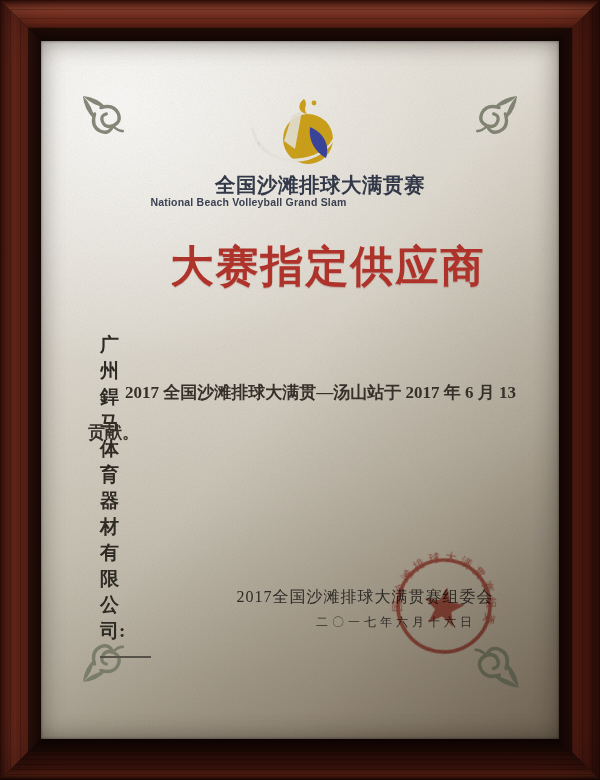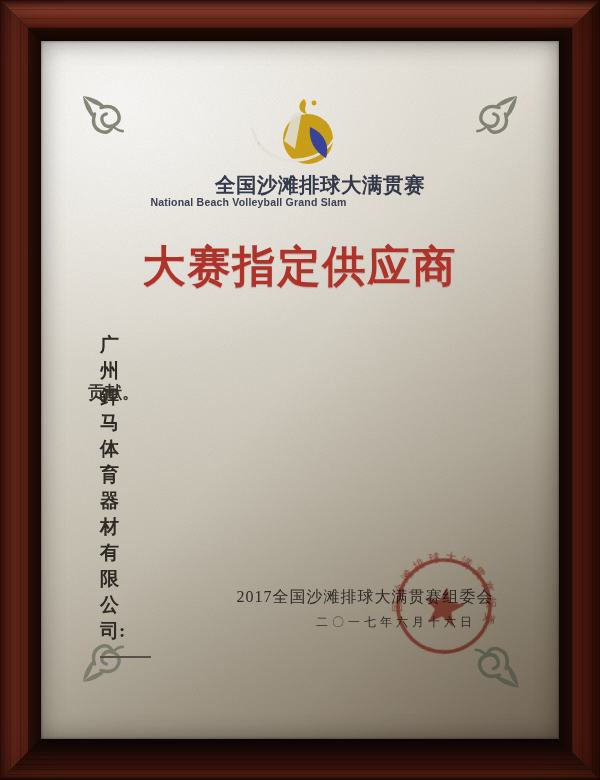--- a/index.html
+++ b/index.html
@@ -58,21 +58,21 @@
   
   .logo{left:199px;top:56px;width:120px;height:70px;}
   .title{left:0;top:130px;width:558px;text-align:center;
     font-family:"Liberation Sans",sans-serif;font-weight:700;font-size:20.5px;
     letter-spacing:.5px;color:#343a4a;}
   .subtitle{left:0;top:155px;width:415px;text-align:center;
     font-family:"Liberation Sans",sans-serif;font-weight:700;font-size:10.5px;
     letter-spacing:.2px;color:#3c4253;}
   .banner{left:0;top:197px;width:518px;text-align:center;
     font-family:"Liberation Sans",sans-serif;font-weight:900;font-size:43px;
-    letter-spacing:2px;color:#b2342b;text-shadow:0 1px 1px rgba(120,20,15,.25);}
+    letter-spacing:2px;color:#b2342b;text-shadow:0 1px 1px rgba(120,20,15,.25);padding-left:28px;}
   
   .recipient{left:59px;top:291px;font-size:19px;font-weight:700;color:#2e2a24;}
   .recipient span{border-bottom:2px solid #57534b;padding:0 26px 12px 0;}
   .bodytext{left:47px;top:332px;width:440px;color:#36312a;
     font-size:17px;font-weight:700;line-height:40px;white-space:nowrap;}
   .bodytext .ln{position:static;display:block;}
   .bodytext .ln.first{padding-left:37px;}
   
   .sig{left:65px;top:546px;width:518px;text-align:center;
     font-size:16px;color:#2f2b26;letter-spacing:1px;}
@@ -135,20 +135,21 @@
 
     <div class="title">全国沙滩排球大满贯赛</div>
     <div class="subtitle">National Beach Volleyball Grand Slam</div>
     <div class="banner">大赛指定供应商</div>
 
     <div class="recipient">
       <span>广州銲马体育器材有限公司:</span>
     </div>
 
     <div class="bodytext">
+      <span class="ln first">2017 全国沙滩排球大满贯—汤山站于 2017 年 6 月 13</span>
       <span class="ln">贡献。</span>
     </div>
 
     <div class="sig">2017全国沙滩排球大满贯赛组委会</div>
     <div class="date">二〇一七年六月十六日</div>
 
     <svg class="seal" viewBox="0 0 120 120">
       <defs>
         <path id="sealcirc" d="M 20,74 A 43,43 0 1 1 100,74" fill="none"></path>
       </defs>

